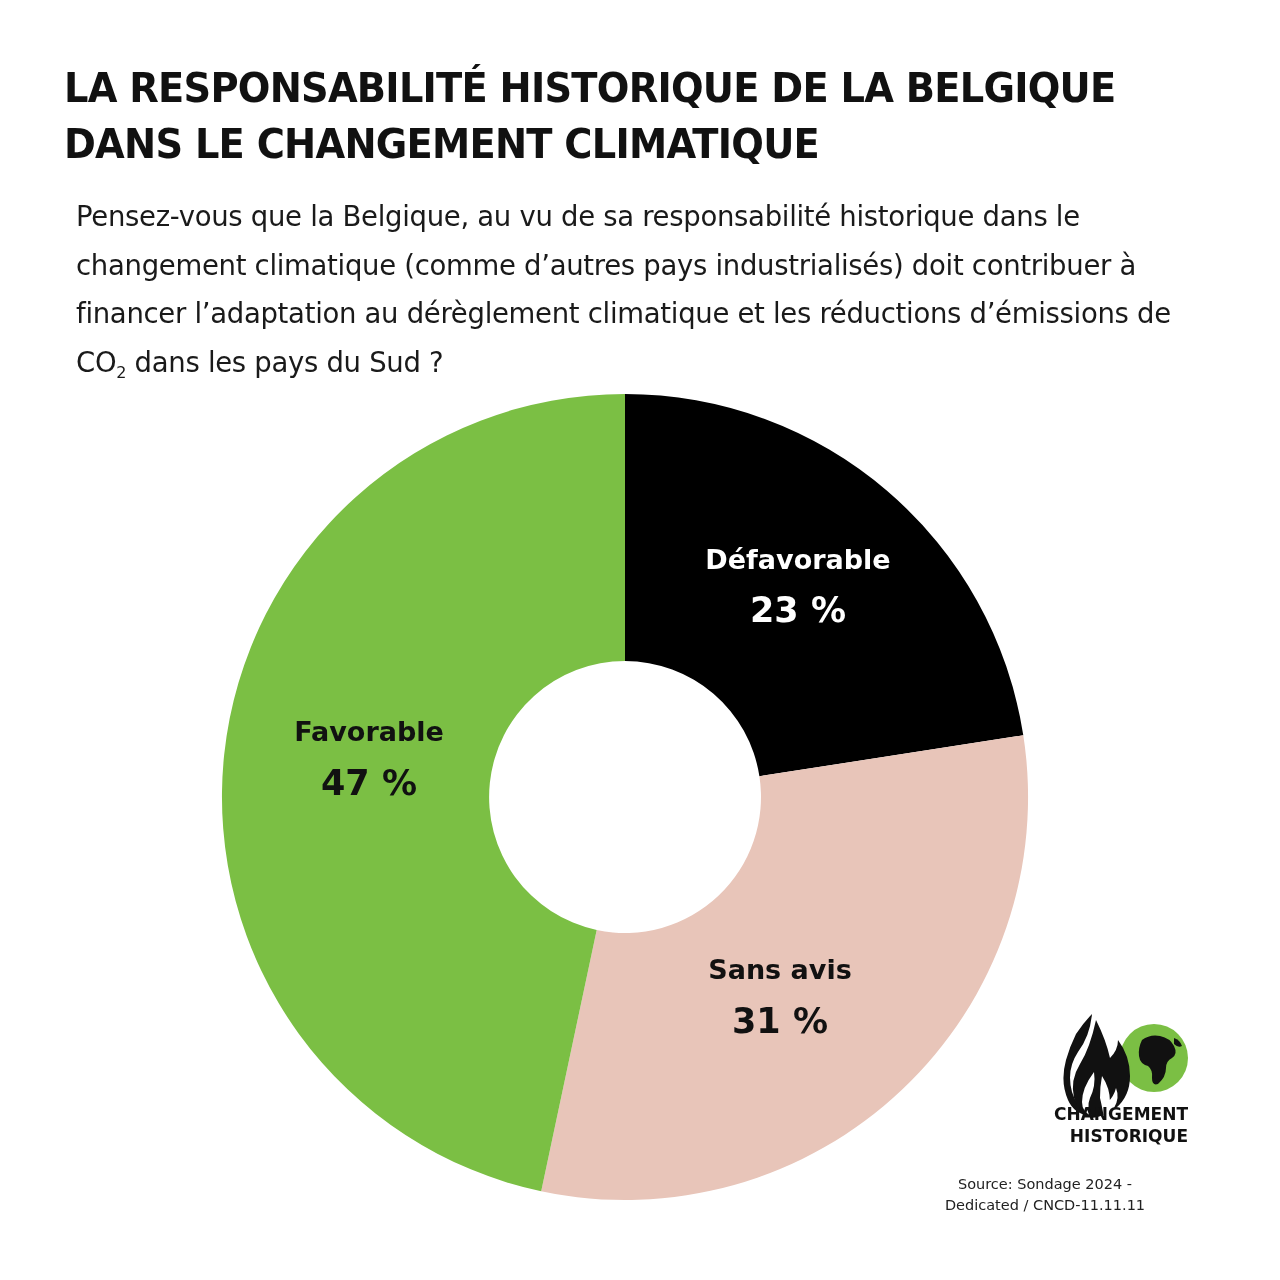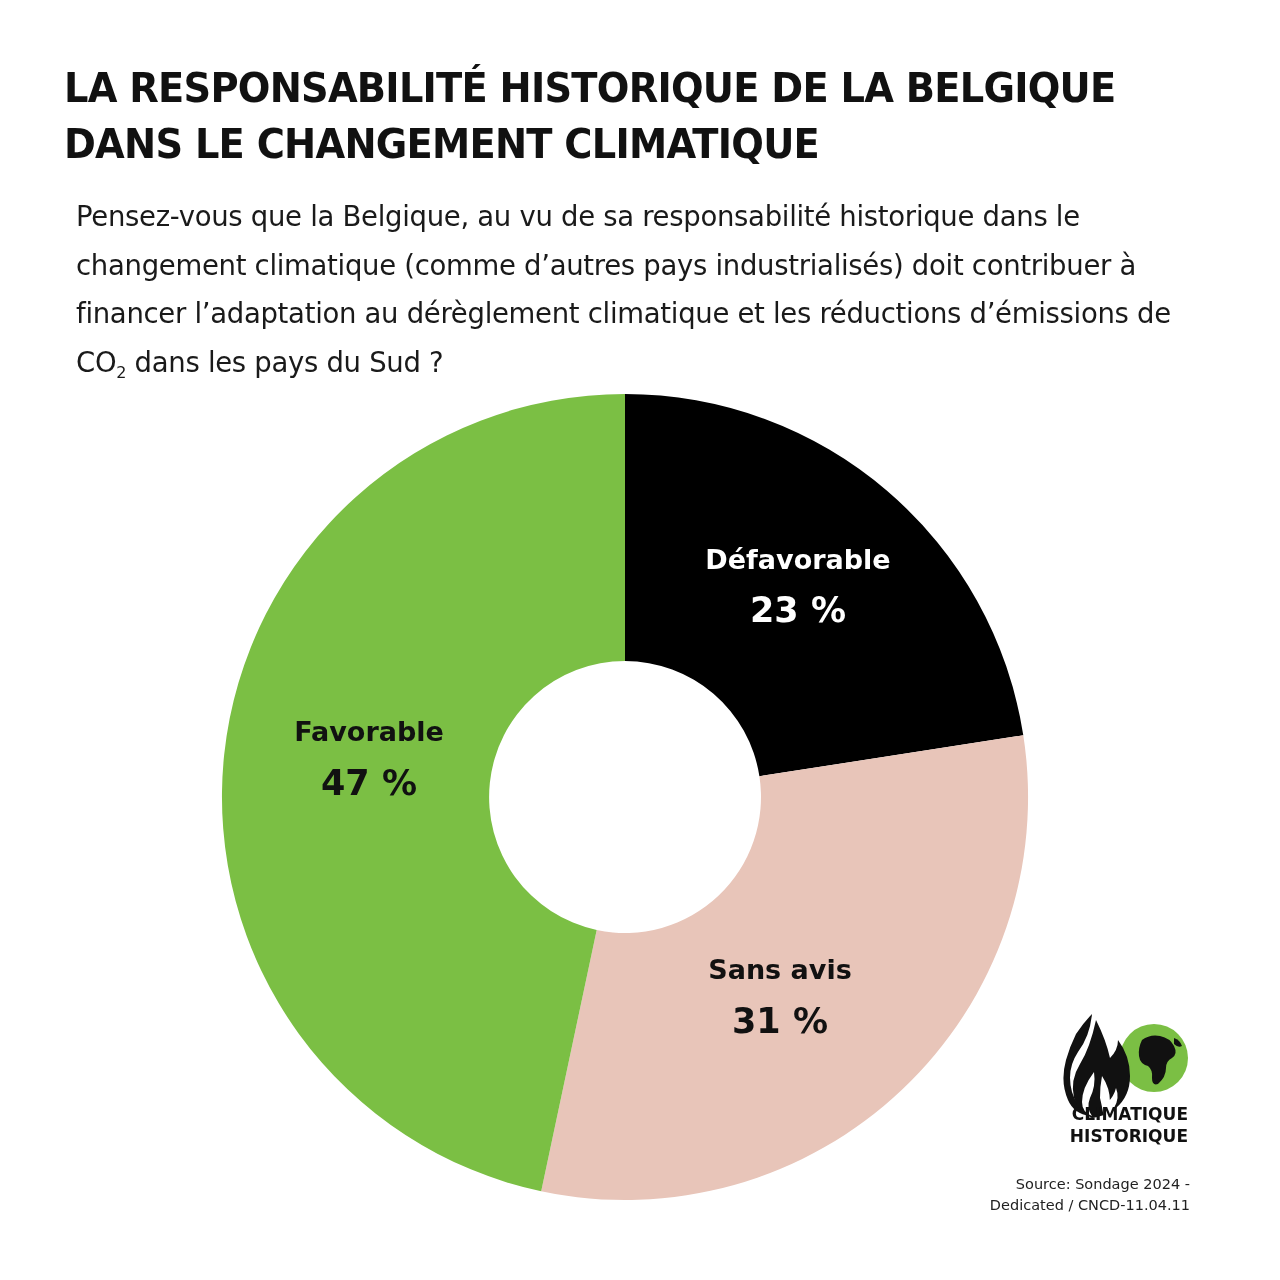--- a/index.html
+++ b/index.html
@@ -4,21 +4,21 @@
 <style>
   html, body { margin: 0; padding: 0; background: #ffffff; }
   body { width: 1280px; height: 1280px; position: relative; overflow: hidden; font-family: "DejaVu Sans", sans-serif; color: #111; }
   .title { position: absolute; left: 64px; top: 60px; width: 1150px; font-family: "DejaVu Sans", sans-serif; font-weight: bold; font-size: 40px; line-height: 56px; letter-spacing: -0.8px; color: #111; margin: 0; transform: scaleX(0.96); transform-origin: left top; }
   .question { position: absolute; left: 64px; top: 180px; width: 1130px; font-family: "DejaVu Sans", sans-serif; font-size: 27.5px; line-height: 48.5px; color: #1a1a1a; letter-spacing: -0.3px; margin: 12px; }
   .question sub { font-size: 16px; vertical-align: -6px; line-height: 0; }
   svg.chart { position: absolute; left: 0; top: 0; }
   .lbl { font-family: "DejaVu Sans", sans-serif; font-weight: bold; text-anchor: middle; }
   .logo { position: absolute; left: 1030px; top: 990px; width: 170px; height: 160px; }
   .logo-text { position: absolute; left: 1000px; top: 1103px; width: 188px; text-align: right; font-family: "DejaVu Sans", sans-serif; font-weight: bold; font-size: 17px; line-height: 22px; color: #111; }
-  .source { position: absolute; left: 900px; top: 1174px; width: 290px; text-align: right; font-family: "DejaVu Sans", sans-serif; font-size: 14.5px; line-height: 21px; color: #222; }
+  .source { position: absolute; left: 900px; top: 1174px; width: 290px; text-align: center; font-family: "DejaVu Sans", sans-serif; font-size: 14.5px; line-height: 21px; color: #222; }
 </style>
 </head>
 <body>
 
 <h1 class="title">
   <span>LA RESPONSABILITÉ HISTORIQUE DE LA BELGIQUE</span><br>
   <span>DANS LE CHANGEMENT CLIMATIQUE</span>
 </h1>
 
 <p class="question"><span>Pensez-vous que la Belgique, au vu de sa responsabilité historique dans le changement climatique (comme d’autres pays industrialisés) doit contribuer à financer l’adaptation au dérèglement climatique et les réductions d’émissions de CO</span><sub>2</sub><span> dans les pays du Sud ?</span></p>
@@ -47,20 +47,20 @@
     <path d="M112 30 q8 -6 18 -4 q10 2 14 10 q4 8 -2 12 q-6 3 -6 10 q0 9 -8 16 q-6 2 -6 -6 q1 -8 -4 -12 q-8 -2 -9 -10 q-1 -8 3 -16 Z" fill="#111"></path>
     <path d="M144 28 q6 2 8 8 q-4 2 -8 -2 Z" fill="#111"></path>
   </g>
   <g>
     <path d="M62 4 q-2 22 -14 38 q-12 18 -6 40 q4 14 18 24 q-16 -2 -22 -16 q-8 -18 -2 -40 q4 -14 10 -26 q8 -12 16 -20 Z" fill="#111"></path>
     <path d="M66 10 q10 20 14 38 q8 -8 8 -18 q12 16 12 36 q0 20 -14 32 q-10 8 -24 10 q-14 -6 -18 -20 q-4 -18 6 -34 q10 -16 16 -44 Z" fill="#111"></path>
     <path d="M64 62 q2 14 -4 26 q-4 10 2 18 q-10 -4 -10 -14 q0 -14 12 -30 Z M72 66 q8 12 8 26 q0 10 -6 16 q-2 -12 -4 -20 q0 -12 2 -22 Z M78 92 q6 -6 8 -14 q4 10 -2 20 q-4 6 -8 8 q2 -6 2 -14 Z" fill="#ffffff"></path>
   </g>
 </svg>
 <div class="logo-text">
-  <span>CLIMATIQUE</span><br>
+  <span>CHANGEMENT</span><br>
   <span>HISTORIQUE</span>
 </div>
 
 <div class="source">
   <span>Source: Sondage 2024 -</span><br>
-  <span>Dedicated /  CNCD-11.04.11</span>
+  <span>Dedicated /  CNCD-11.11.11</span>
 </div>
 
 </body></html>

